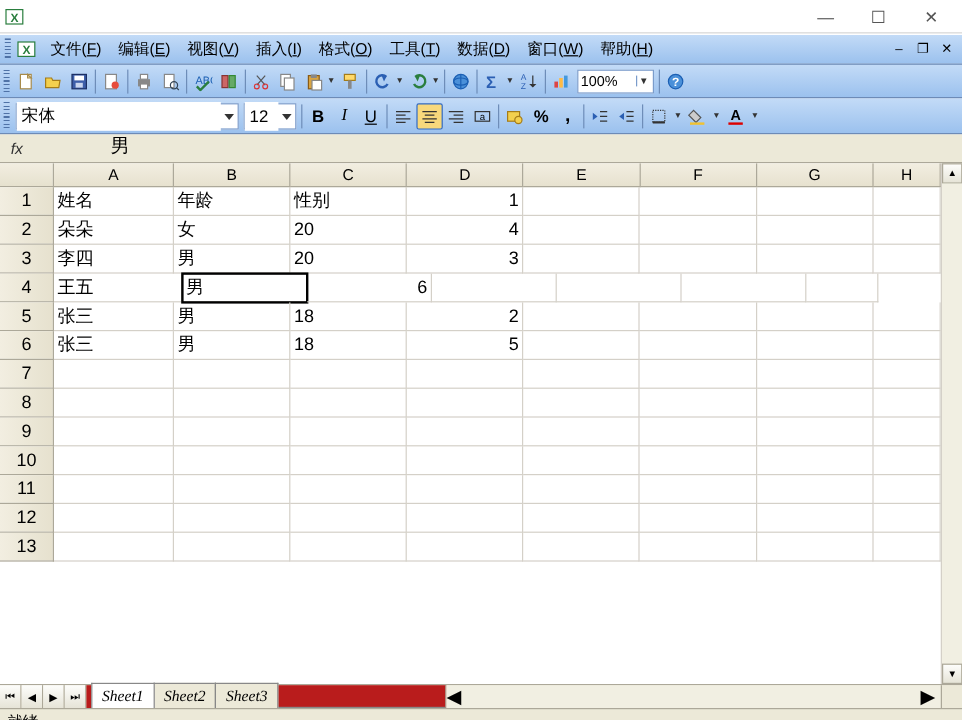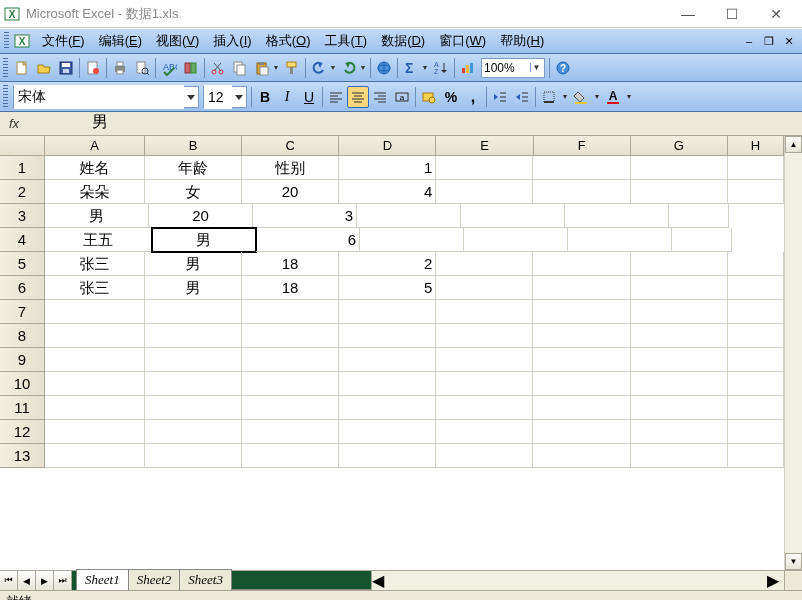--- a/index.html
+++ b/index.html
@@ -58,32 +58,32 @@
 .grid-wrap { position:relative; height:434px; display:flex; }
 .grid-main { flex:1; overflow:hidden; position:relative; }
 .colheads { display:flex; position:absolute; top:0; left:45px; right:0; height:20px; background:linear-gradient(#f2eee1,#e6e1ce); }
 .corner { position:absolute; top:0; left:0; width:45px; height:20px; background:linear-gradient(#f2eee1,#e6e1ce); border-right:1px solid #aca899; border-bottom:1px solid #aca899; }
 .colhead { border-right:1px solid #aca899; border-bottom:1px solid #aca899; text-align:center; font-size:13px; line-height:20px; }
 .rowheads { position:absolute; top:20px; left:0; width:45px; }
 .rowhead { height:24px; border-right:1px solid #aca899; border-bottom:1px solid #aca899; text-align:center; font-size:15px; line-height:24px; background:linear-gradient(90deg,#f2eee1,#e6e1ce); }
 .cells { position:absolute; top:20px; left:45px; right:0; bottom:0; }
 .row { display:flex; height:24px; }
 .cell { border-right:1px solid #d4d0c8; border-bottom:1px solid #d4d0c8; height:24px; font-size:15px; line-height:23px; padding:0 3px; overflow:hidden; white-space:nowrap; }
-.cell.center { text-align:center; }
+.cell.center { }
 .cell.right { text-align:right; }
 .active-cell { outline:2px solid #000; outline-offset:-1px; }
 .scrollbar-v { width:18px; background:#f1efe2; border-left:1px solid #d4d0c8; display:flex; flex-direction:column; }
 .scrollbar-v .arrow,.scrollbar-h .arrow { background:linear-gradient(#fdfdfb,#e6e4d7); border:1px solid #aca899; display:flex; align-items:center; justify-content:center; font-size:8px; cursor:pointer;}
 .scrollbar-v .arrow{ height:17px; }
 .scrollbar-v .track { flex:1; background:#f1efe2; }
 
 
 .sheetbar { height:20px; display:flex; align-items:stretch; background:#ece9d8; border-top:1px solid #aca899; }
 .navbtn { width:18px; border-right:1px solid #aca899; display:flex; align-items:center; justify-content:center; font-size:9px; cursor:pointer; background:linear-gradient(#fdfdfb,#e6e4d7); }
-.tabs { display:flex; align-items:flex-end; background:#14532d; padding-left:4px; border-right:1px solid #aca899; min-width:300px;}
+.tabs { display:flex; align-items:flex-end; background:#b91c1c; padding-left:4px; border-right:1px solid #aca899; min-width:300px;}
 .tab { position:relative; padding:2px 8px; font-size:13px; border:1px solid #888; border-bottom:none; margin-right:-1px; background:#ece9d8; cursor:pointer; font-style:italic; font-family:"Times New Roman",serif;}
 .tab.active { background:#fff; z-index:1; }
 .tab-tail{ flex:1; border-bottom:1px solid #888;}
 .sheetbar .htrack{ flex:1; background:#f1efe2; display:flex; }
 .sheetbar .htrack .arrow{ width:17px; }
 .sheetbar .htrack .mid{ flex:1; }
 .sheetbar .corner-box { width:18px; background:#ece9d8; border-left:1px solid #aca899;}
 
 
 .statusbar { height:22px; background:#ece9d8; border-top:1px solid #aca899; display:flex; align-items:center; padding:0 6px; font-size:13px; }
@@ -93,21 +93,20 @@
 </head>
 <body>
 
 <div class="titlebar">
   <span class="icon excel-logo">
     <svg width="16" height="16">
         <rect x="1" y="2" width="14" height="12" fill="#fff" stroke="#2a7e3e"></rect>
         <text x="8" y="12" text-anchor="middle" font-size="10" fill="#2a7e3e" font-weight="bold">X</text>
       </svg>
   </span>
-  <span class="title">Microsoft Excel - 数据1.xls</span>
   <span class="spacer"></span>
   <div class="winbtn">—</div>
   <div class="winbtn">☐</div>
   <div class="winbtn">✕</div>
 </div>
 
 <div class="menubar">
   <div class="gripper"></div>
   <span class="excelicon">
     <svg width="18" height="18">
@@ -437,20 +436,21 @@
           <div class="cell center" style="width: 107px;">朵朵</div>
           <div class="cell center" style="width: 104px;">女</div>
           <div class="cell center" style="width: 104px;">20</div>
           <div class="cell right" style="width: 104px;">4</div>
           <div class="cell" style="width: 104px;"></div>
           <div class="cell" style="width: 104px;"></div>
           <div class="cell" style="width: 104px;"></div>
           <div class="cell" style="width: 60px;"></div>
         </div>
         <div class="row">
+          <div class="cell center" style="width: 107px;">李四</div>
           <div class="cell center" style="width: 104px;">男</div>
           <div class="cell center" style="width: 104px;">20</div>
           <div class="cell right" style="width: 104px;">3</div>
           <div class="cell" style="width: 104px;"></div>
           <div class="cell" style="width: 104px;"></div>
           <div class="cell" style="width: 104px;"></div>
           <div class="cell" style="width: 60px;"></div>
         </div>
         <div class="row">
           <div class="cell center" style="width: 107px;">王五</div>

